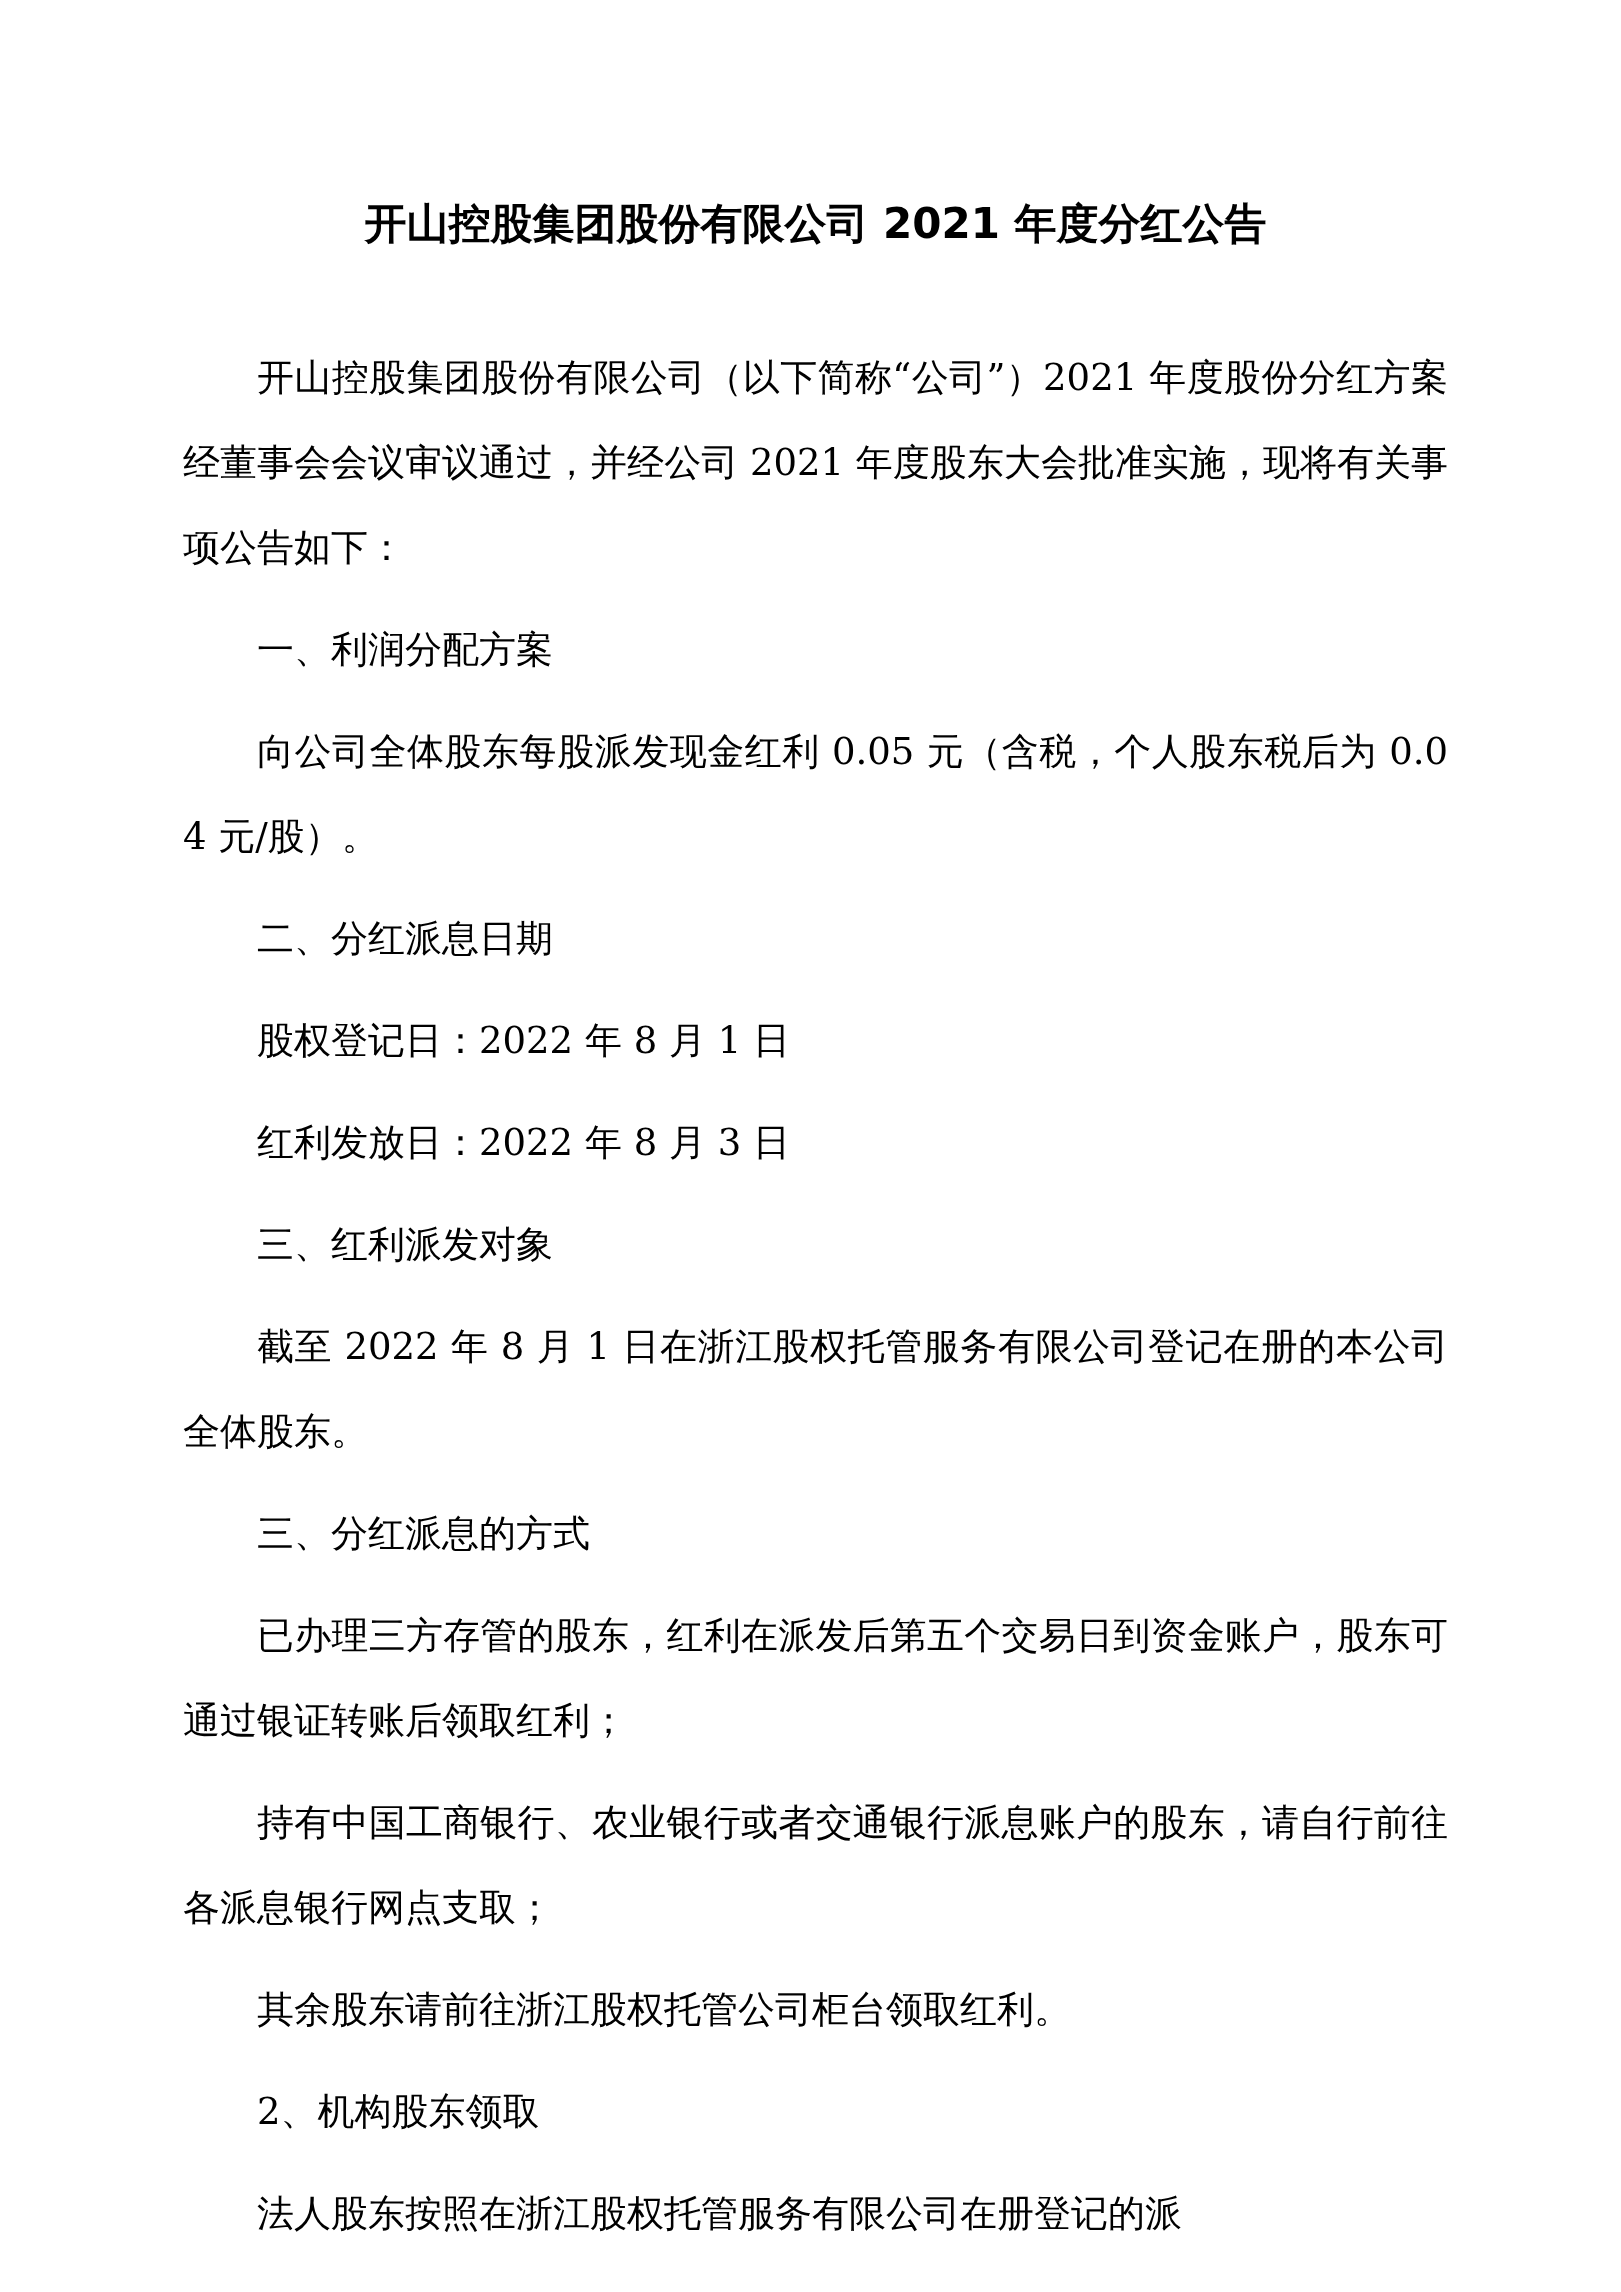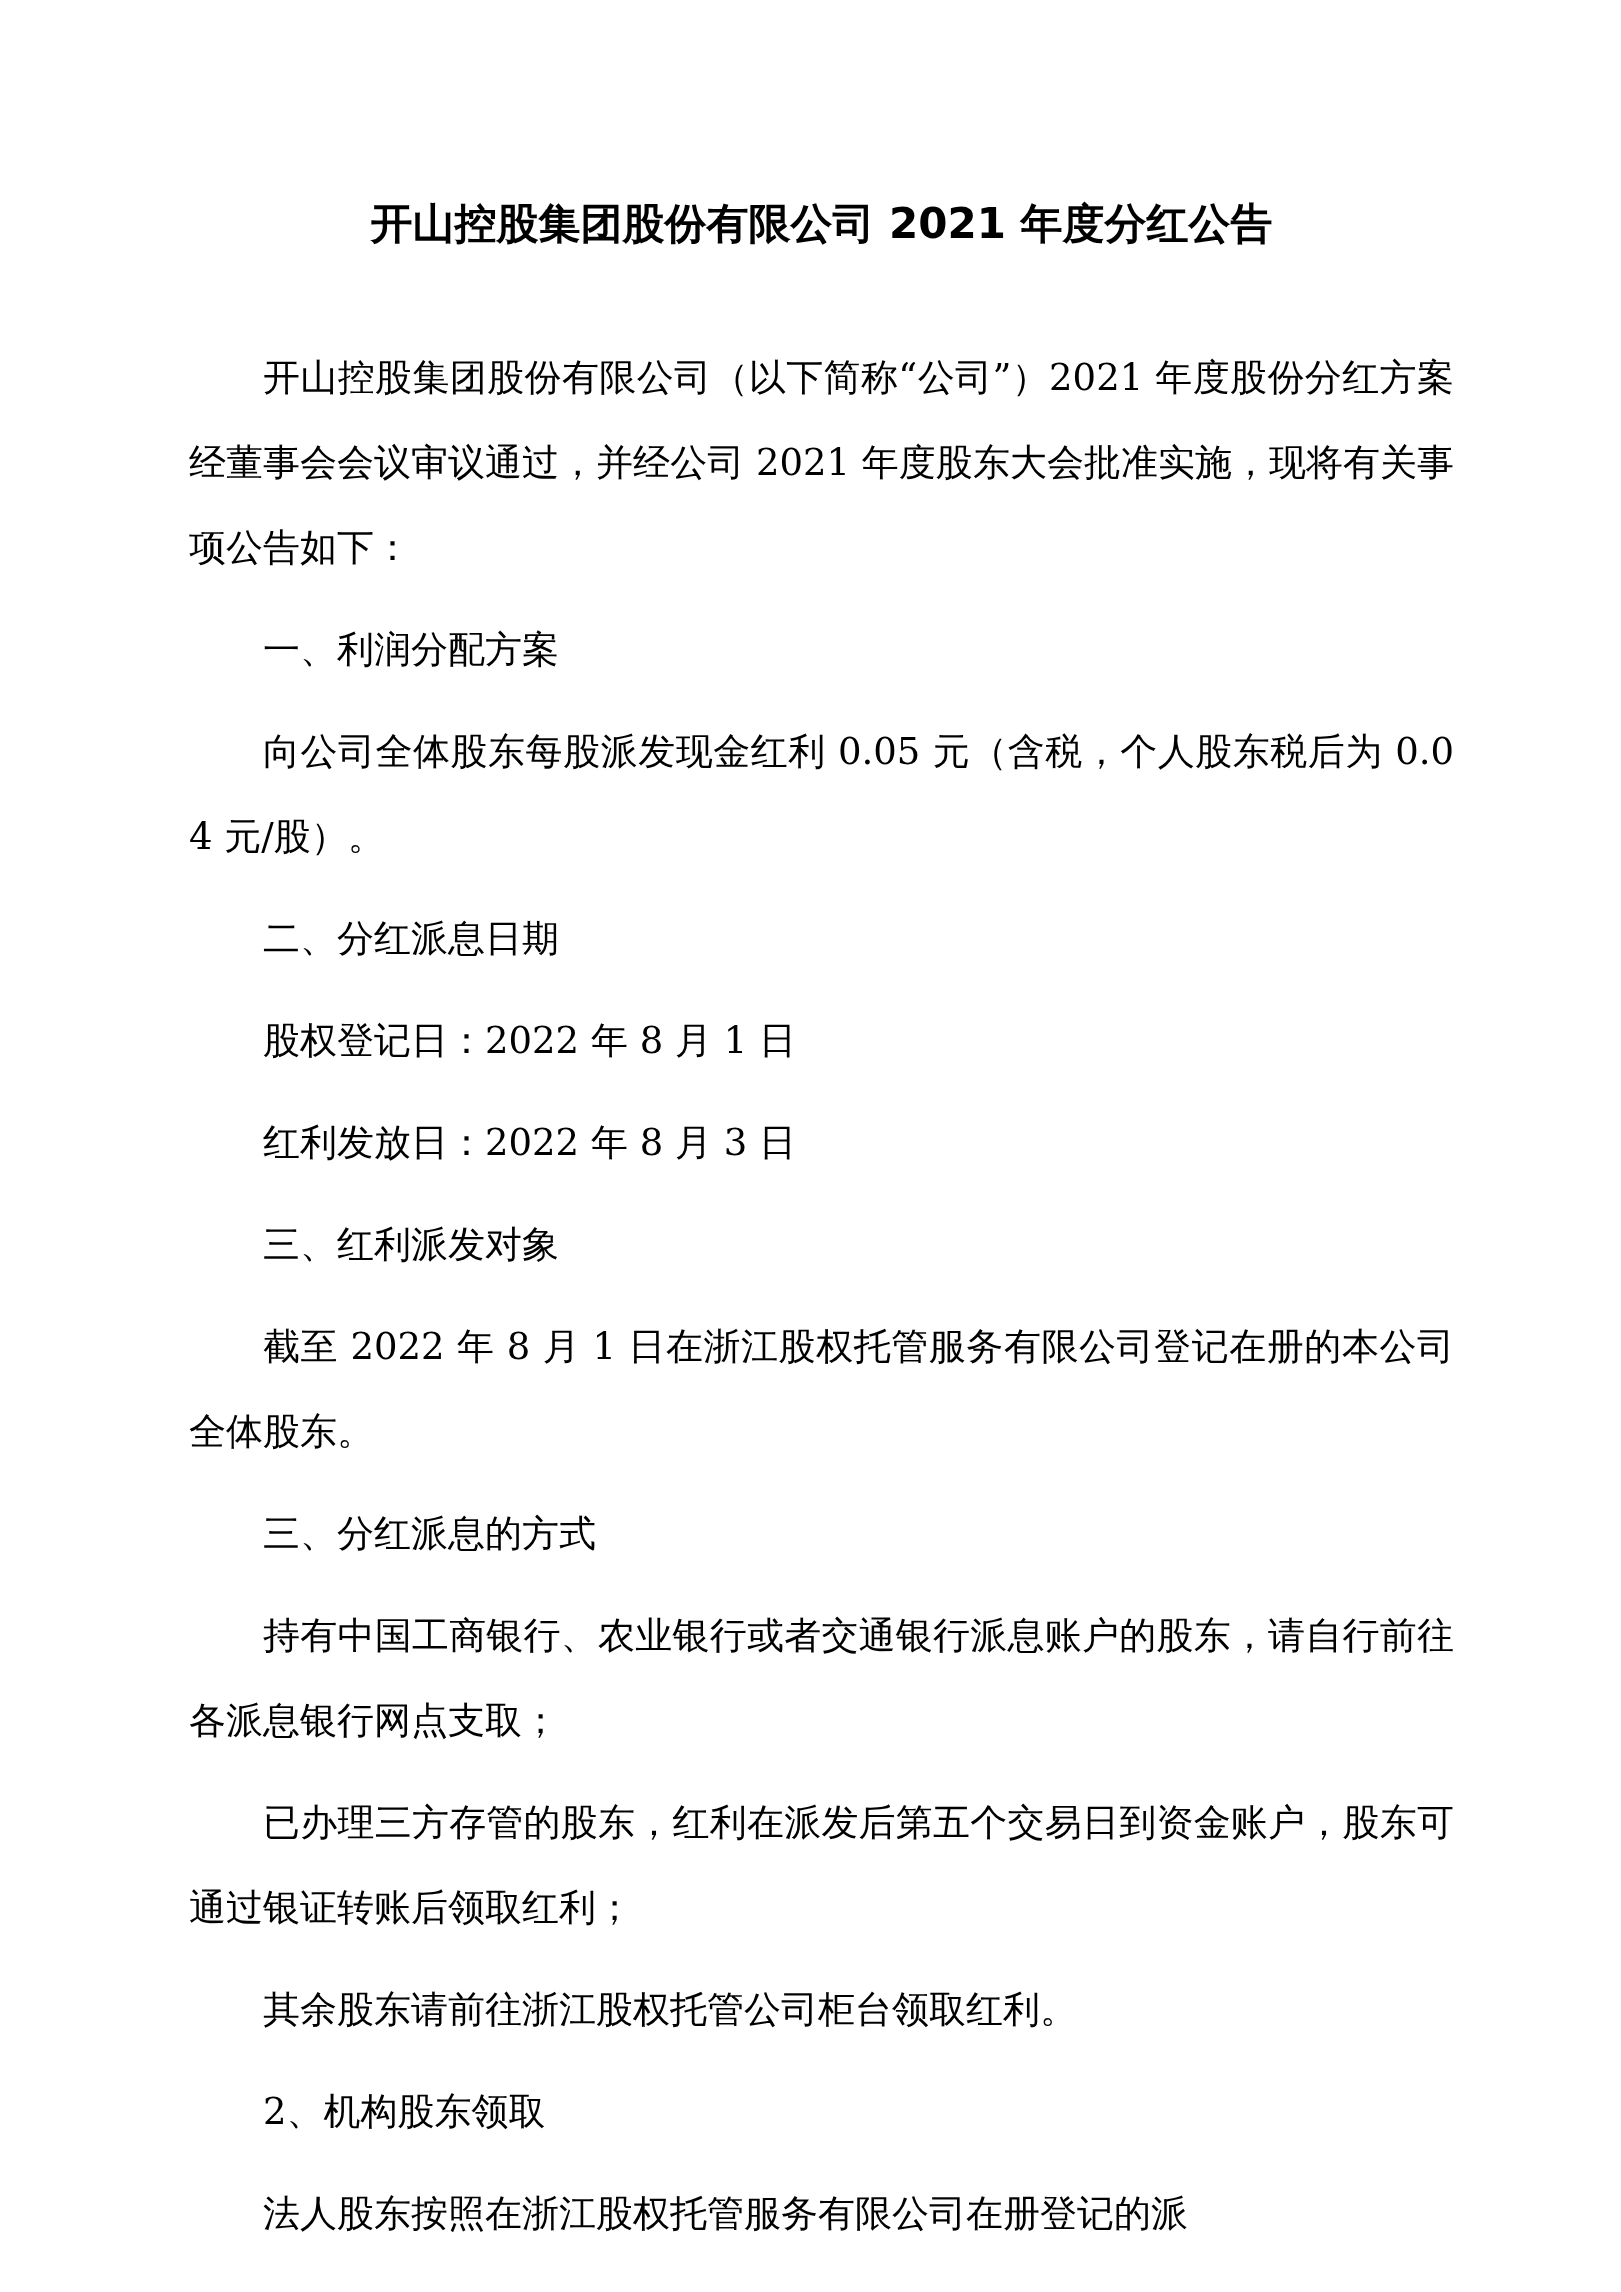--- a/index.html
+++ b/index.html
@@ -11,21 +11,21 @@
     position: relative;
     width: 1621px;
     height: 2293px;
     background: #ffffff;
     color: #000000;
     overflow: hidden;
     font-family: "DejaVu Serif", "Liberation Serif", serif;
   }
   .content {
     position: absolute;
-    left: 172px;
+    left: 166px;
     top: 182px;
     width: 1299px;
   }
   .doc-title {
     margin: 0 0 69px 0;
     text-align: center;
     font-family: "DejaVu Sans", "Liberation Sans", sans-serif;
     font-weight: bold;
     font-size: 42px;
     line-height: 84px;
@@ -58,21 +58,21 @@
 
     <p class="para">开山控股集团股份有限公司（以下简称“公司”）2021 年度股份分红方案经董事会会议审议通过，并经公司 2021 年度股东大会批准实施，现将有关事项公告如下：</p>
     <p class="para heading">一、利润分配方案</p>
     <p class="para">向公司全体股东每股派发现金红利 0.05 元（含税，个人股东税后为 0.04 元/股）。</p>
     <p class="para heading">二、分红派息日期</p>
     <p class="para single">股权登记日：2022 年 8 月 1 日</p>
     <p class="para single">红利发放日：2022 年 8 月 3 日</p>
     <p class="para heading">三、红利派发对象</p>
     <p class="para">截至 2022 年 8 月 1 日在浙江股权托管服务有限公司登记在册的本公司全体股东。</p>
     <p class="para heading">三、分红派息的方式</p>
+    <p class="para">已办理三方存管的股东，红利在派发后第五个交易日到资金账户，股东可通过银证转账后领取红利；</p>
     <p class="para">持有中国工商银行、农业银行或者交通银行派息账户的股东，请自行前往各派息银行网点支取；</p>
-    <p class="para">已办理三方存管的股东，红利在派发后第五个交易日到资金账户，股东可通过银证转账后领取红利；</p>
     <p class="para">其余股东请前往浙江股权托管公司柜台领取红利。</p>
     <p class="para single">2、机构股东领取</p>
     <p class="para">法人股东按照在浙江股权托管服务有限公司在册登记的派</p>
 
   </div>
 </div>
 
 
 </body></html>

